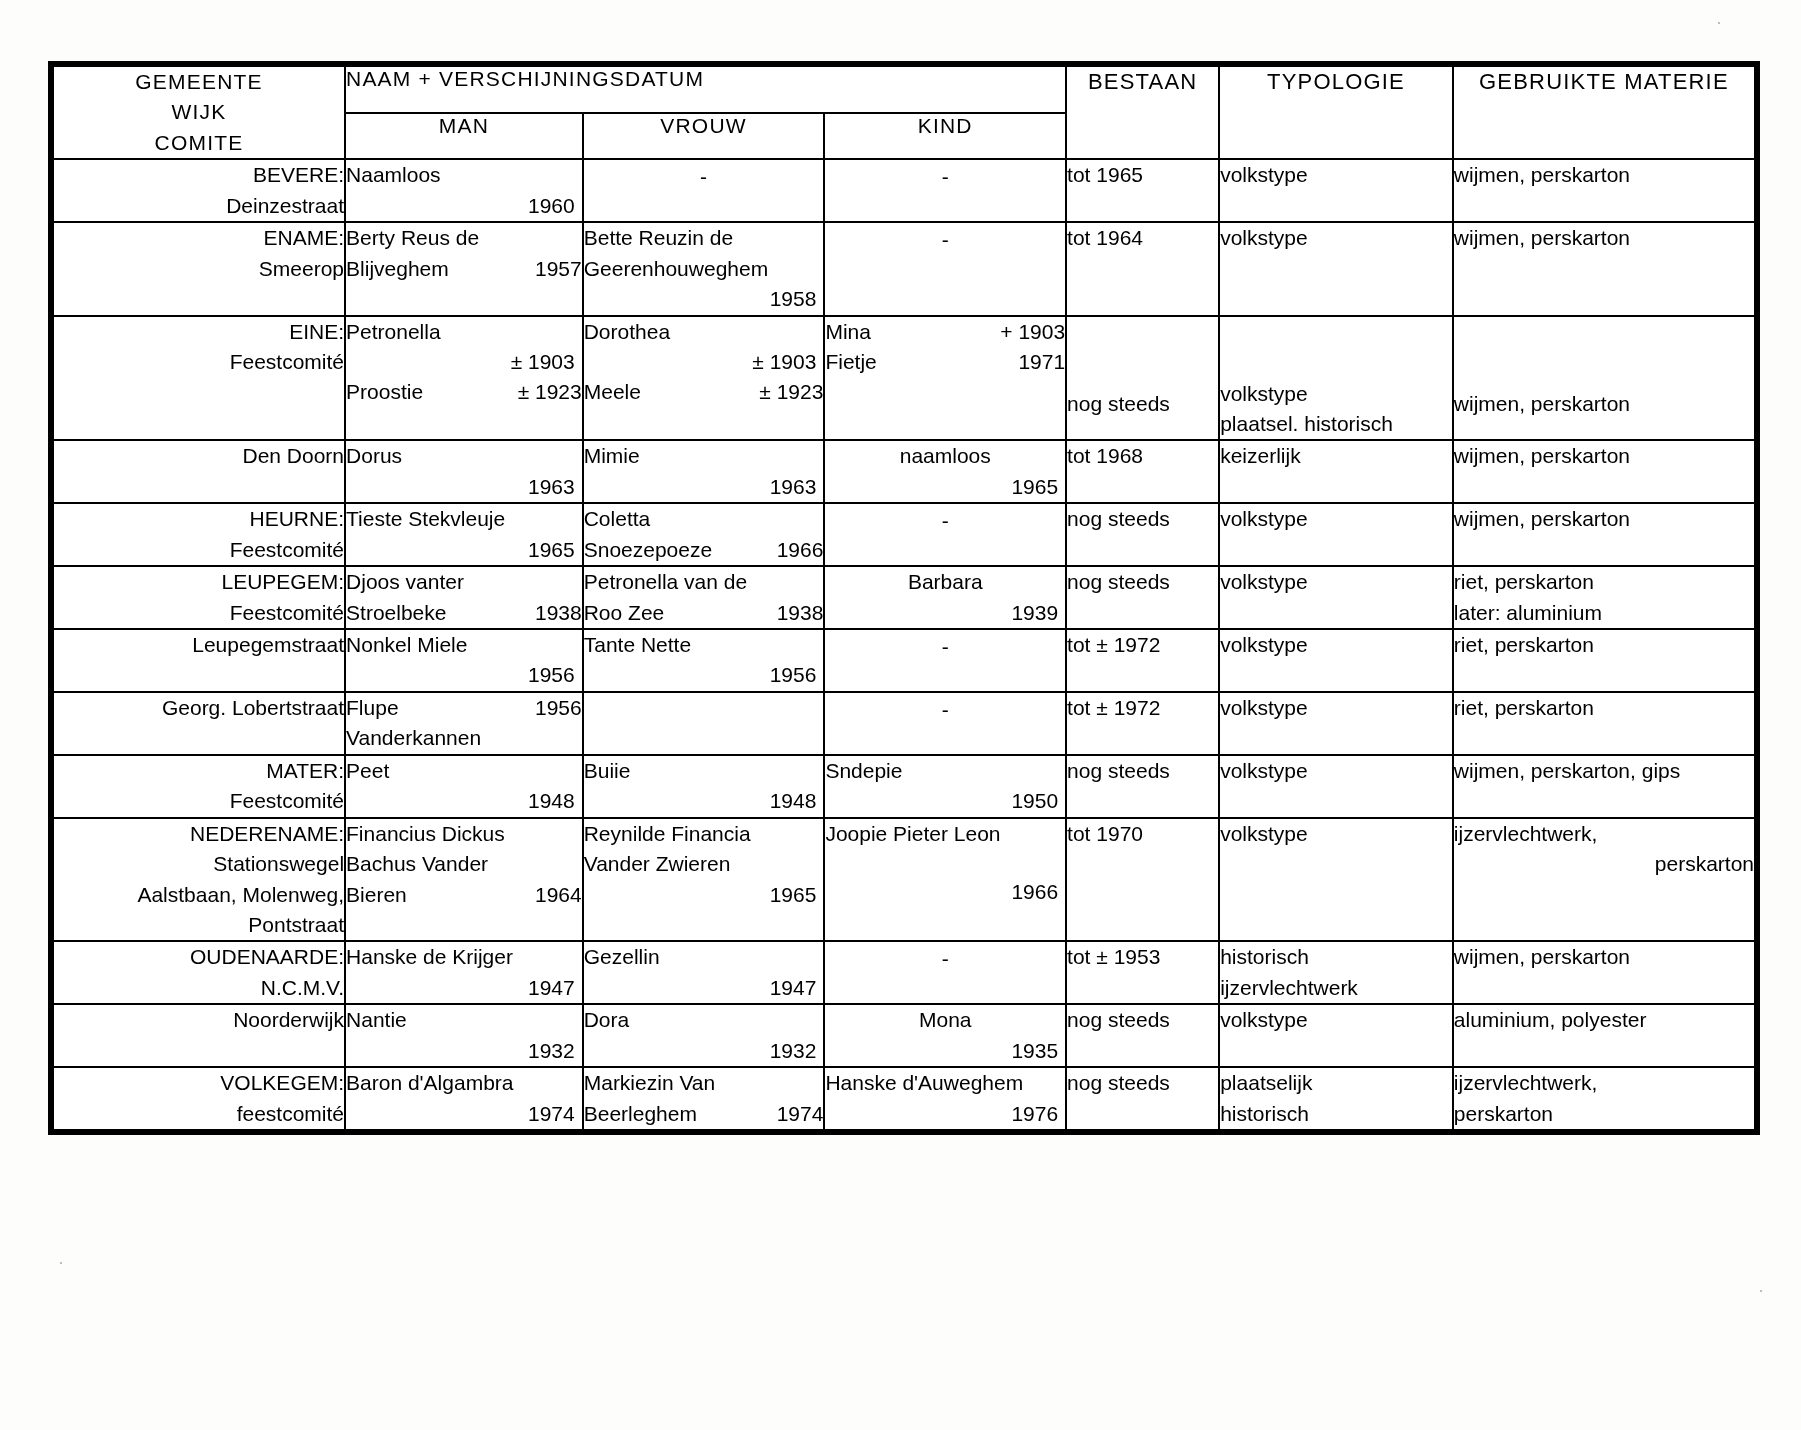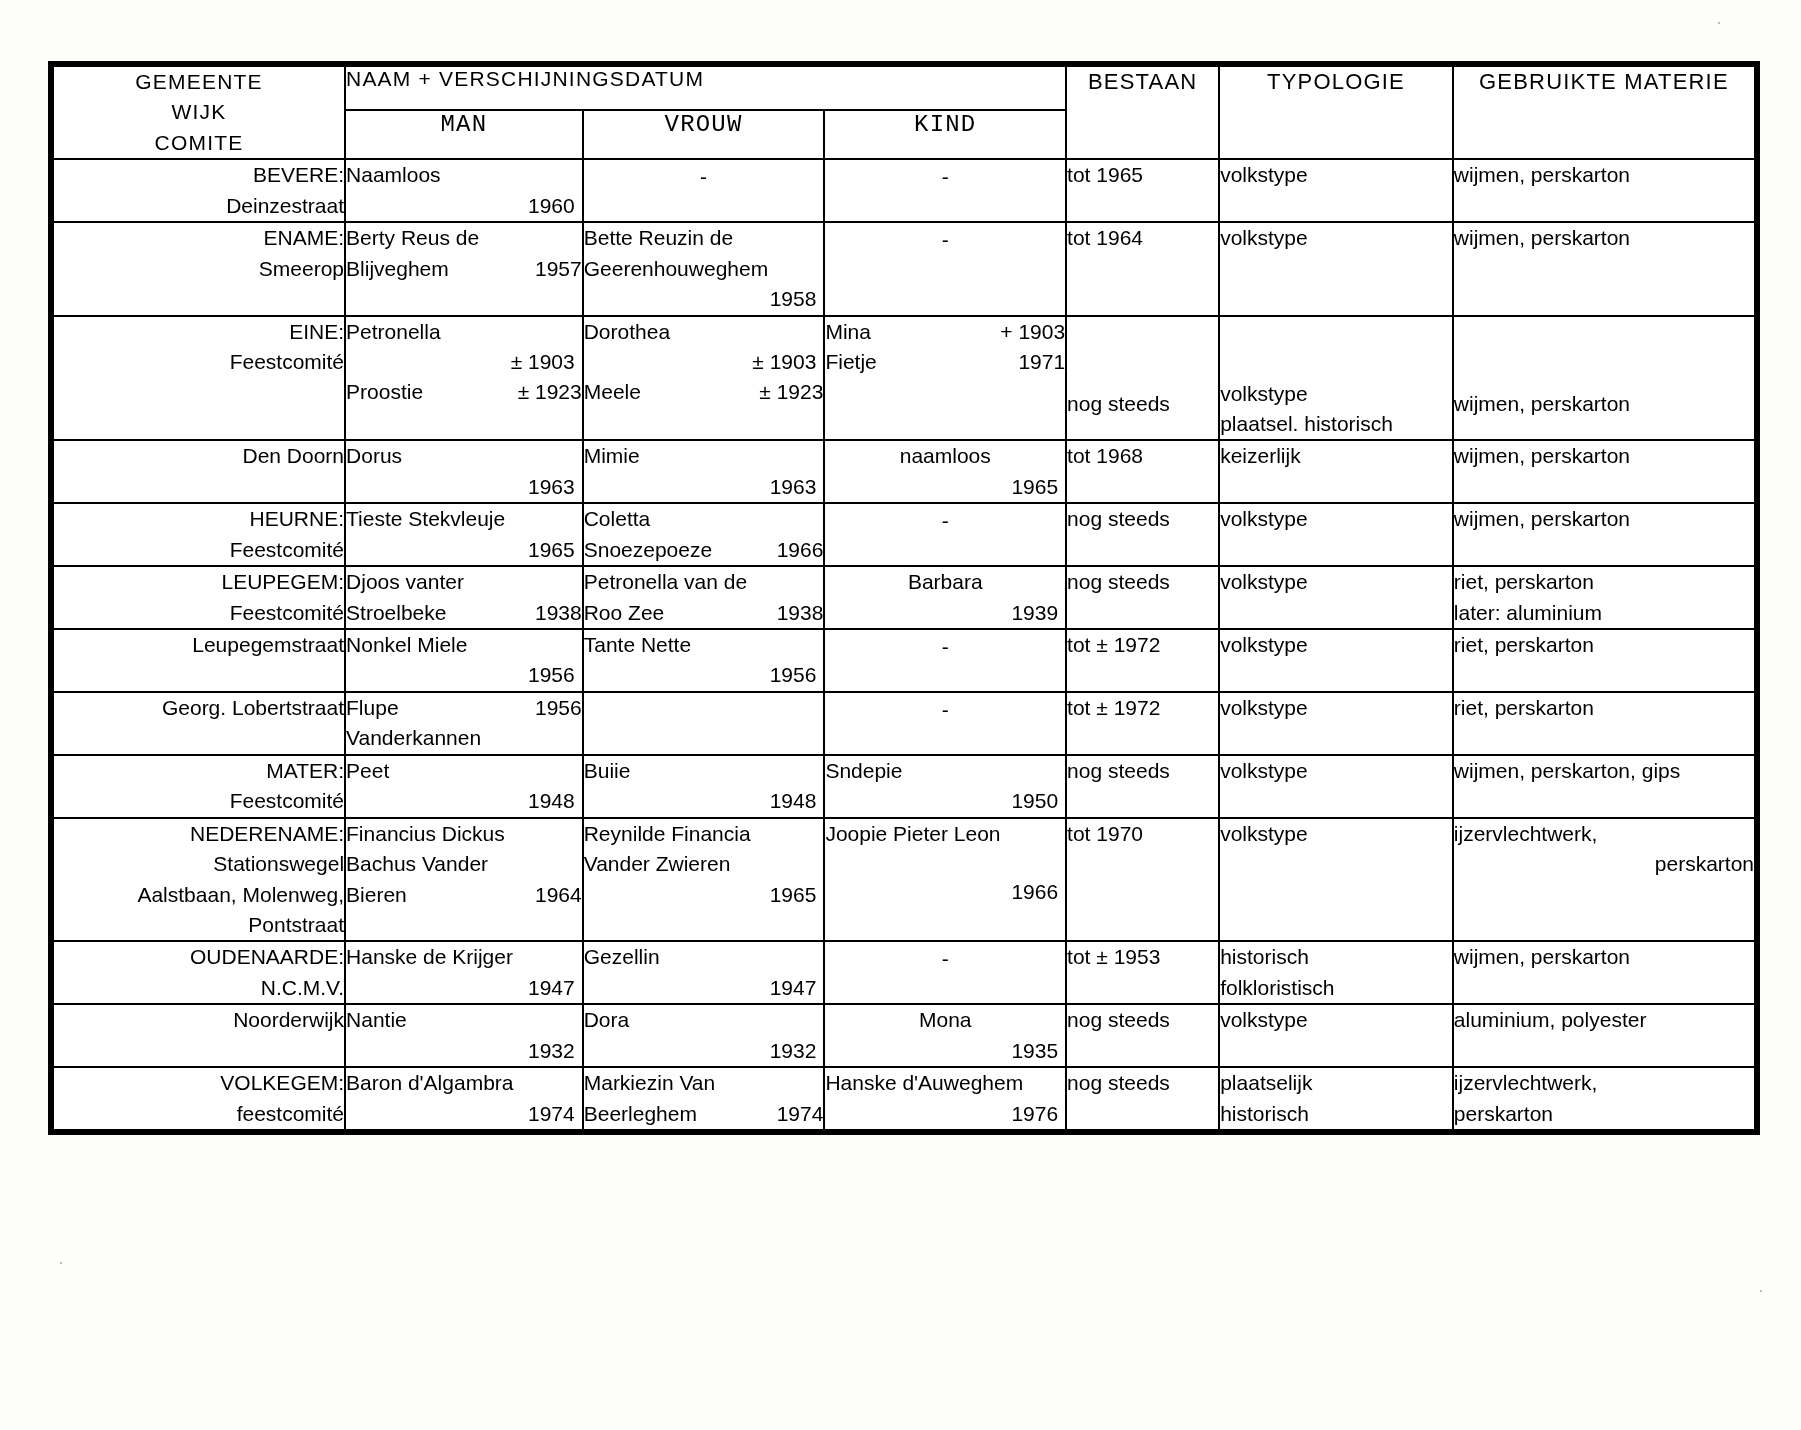--- a/index.html
+++ b/index.html
@@ -68,24 +68,23 @@
     padding: 12px 4px;
   }
   .hdr-naam {
     text-align: left;
     font-size: 21px;
     letter-spacing: 1.2px;
     padding: 12px 4px 10px 4px;
   }
   .hdr-sub {
     text-align: center;
-    font-size: 24px;
+    font-size: 21px;
     letter-spacing: 1.2px;
     padding: 9px 4px 9px 4px;
-    font-family: Liberation Mono, monospace;
   }
 
   
   .cell {
     font-size: 21px;
     line-height: 1.45;
     padding: 12px 12px 14px 12px;
     position: relative;
     min-height: 48px;
   }
@@ -445,21 +444,21 @@
           <td class="cell">
             <span class="nm">Gezellin</span>
             <span class="yr-right">1947</span>
           </td>
           <td class="cell">
             <span class="dash">-</span>
           </td>
           <td class="cell">tot ± 1953</td>
           <td class="cell">
             <span style="display:block;">historisch</span>
-            <span style="display:block;">folkloristisch</span>
+            <span style="display:block;">ijzervlechtwerk</span>
           </td>
           <td class="cell">wijmen, perskarton</td>
         </tr>
 
         <tr>
           <td class="cell gem">
             <span class="gem-sub">Noorderwijk</span>
           </td>
           <td class="cell">
             <span class="nm">Nantie</span>

